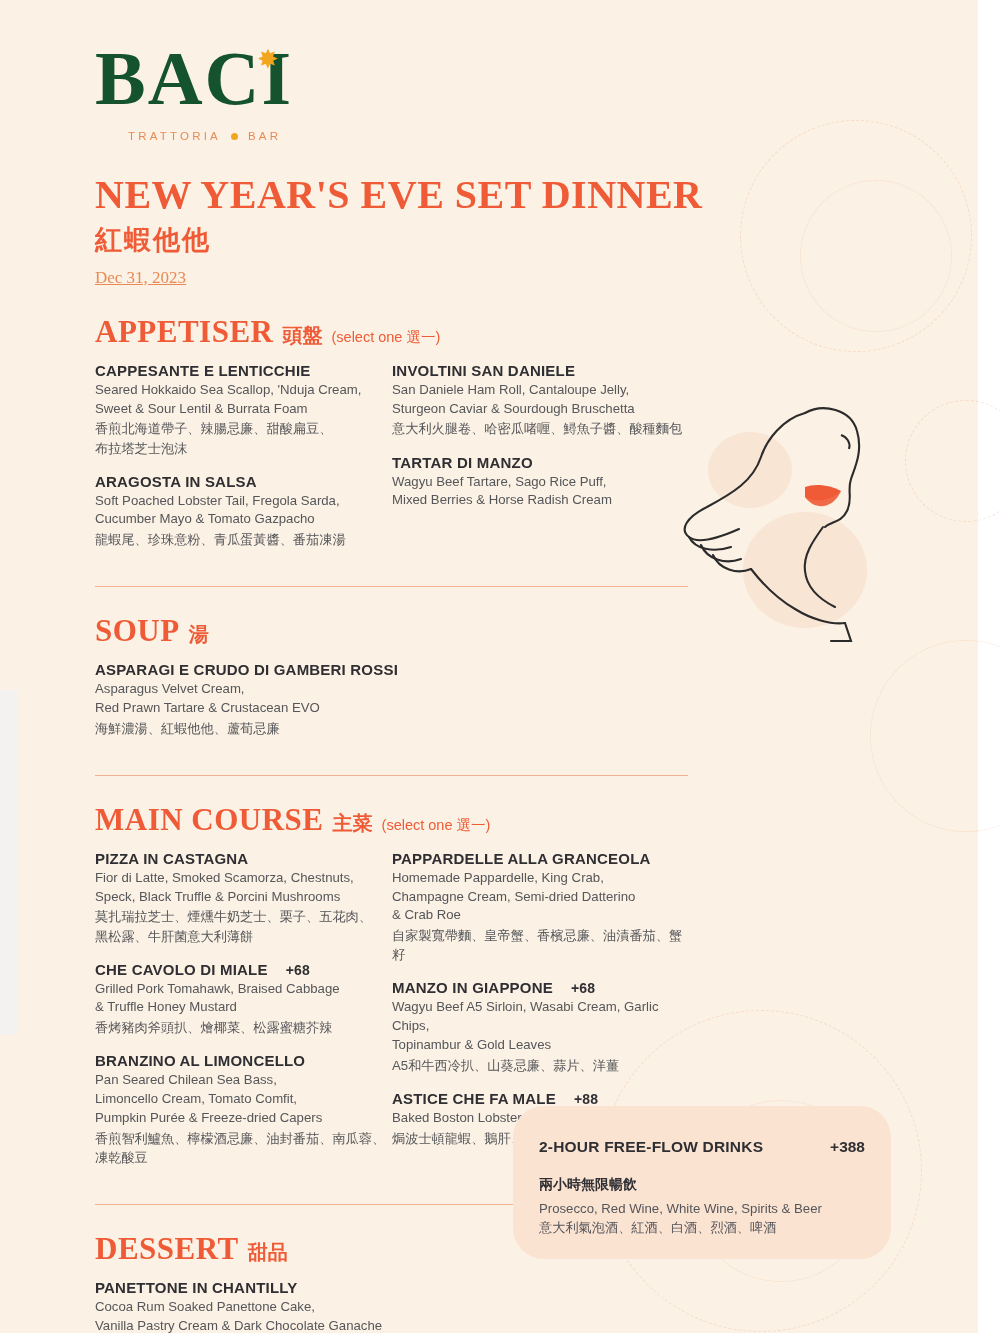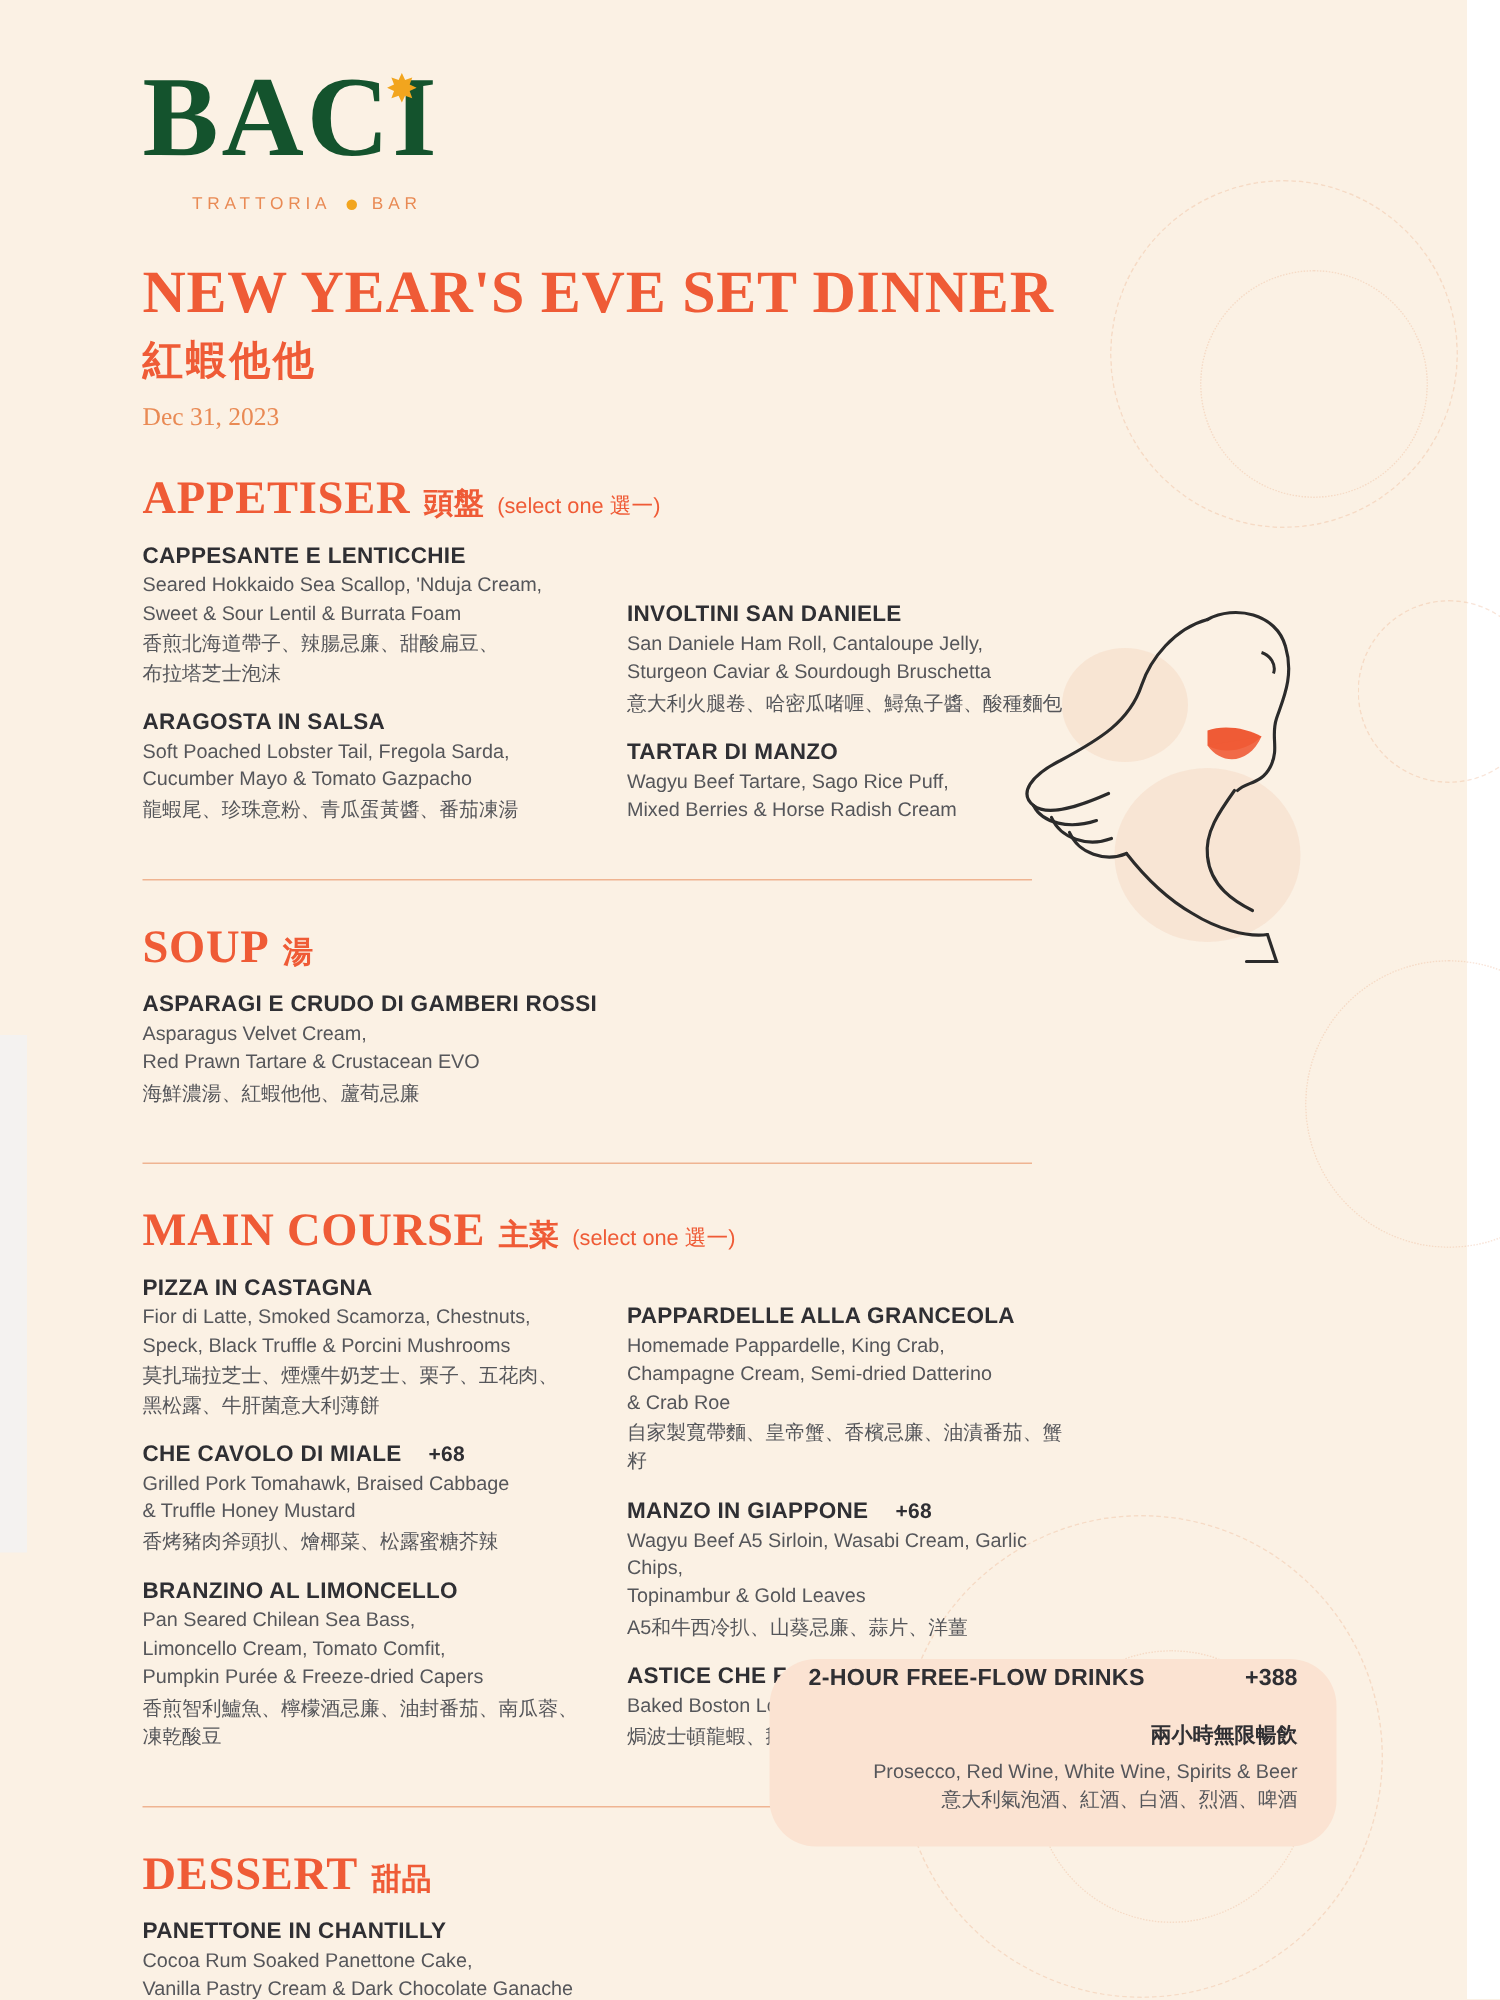--- a/index.html
+++ b/index.html
@@ -103,20 +103,21 @@
     color: #ef5b36;
     font-weight: 700;
     margin-top: 6px;
     letter-spacing: 2px;
   }
   .date {
     font-family: "Liberation Serif", serif;
     font-size: 17px;
     color: #e98a54;
     margin-top: 10px;
+    text-decoration: underline;
   }
 
   
   .section-head {
     display: flex;
     align-items: baseline;
     gap: 9px;
     margin-top: 26px;
   }
   .section-head .en {
@@ -139,24 +140,22 @@
   .rule {
     border: none;
     border-top: 1px solid #efb491;
     margin: 22px 0 0 0;
     width: 593px;
   }
 
   
   .cols {
     display: flex;
-    gap: 26px;
     margin-top: 12px;
     width: 620px;
-    align-items: flex-end;
   }
   .col { width: 297px; }
 
   .dish { margin-bottom: 15px; }
   .dish-name {
     font-size: 15px;
     font-weight: 700;
     color: #2f2f33;
     letter-spacing: 0.2px;
     display: flex;
@@ -184,23 +183,22 @@
   .single { width: 620px; }
 
   
   .freeflow {
     position: absolute;
     left: 513px;
     top: 1106px;
     width: 378px;
     background: #fbe3d2;
     border-radius: 31px;
-    padding: 4px 26px 22px 26px;
+    padding: 32px 26px 22px 26px;
     box-sizing: border-box;
-    text-align: right;
   }
   .ff-row {
     display: flex;
     justify-content: space-between;
     align-items: baseline;
   }
   .ff-title {
     font-size: 15.5px;
     font-weight: 700;
     color: #2f2f33;

